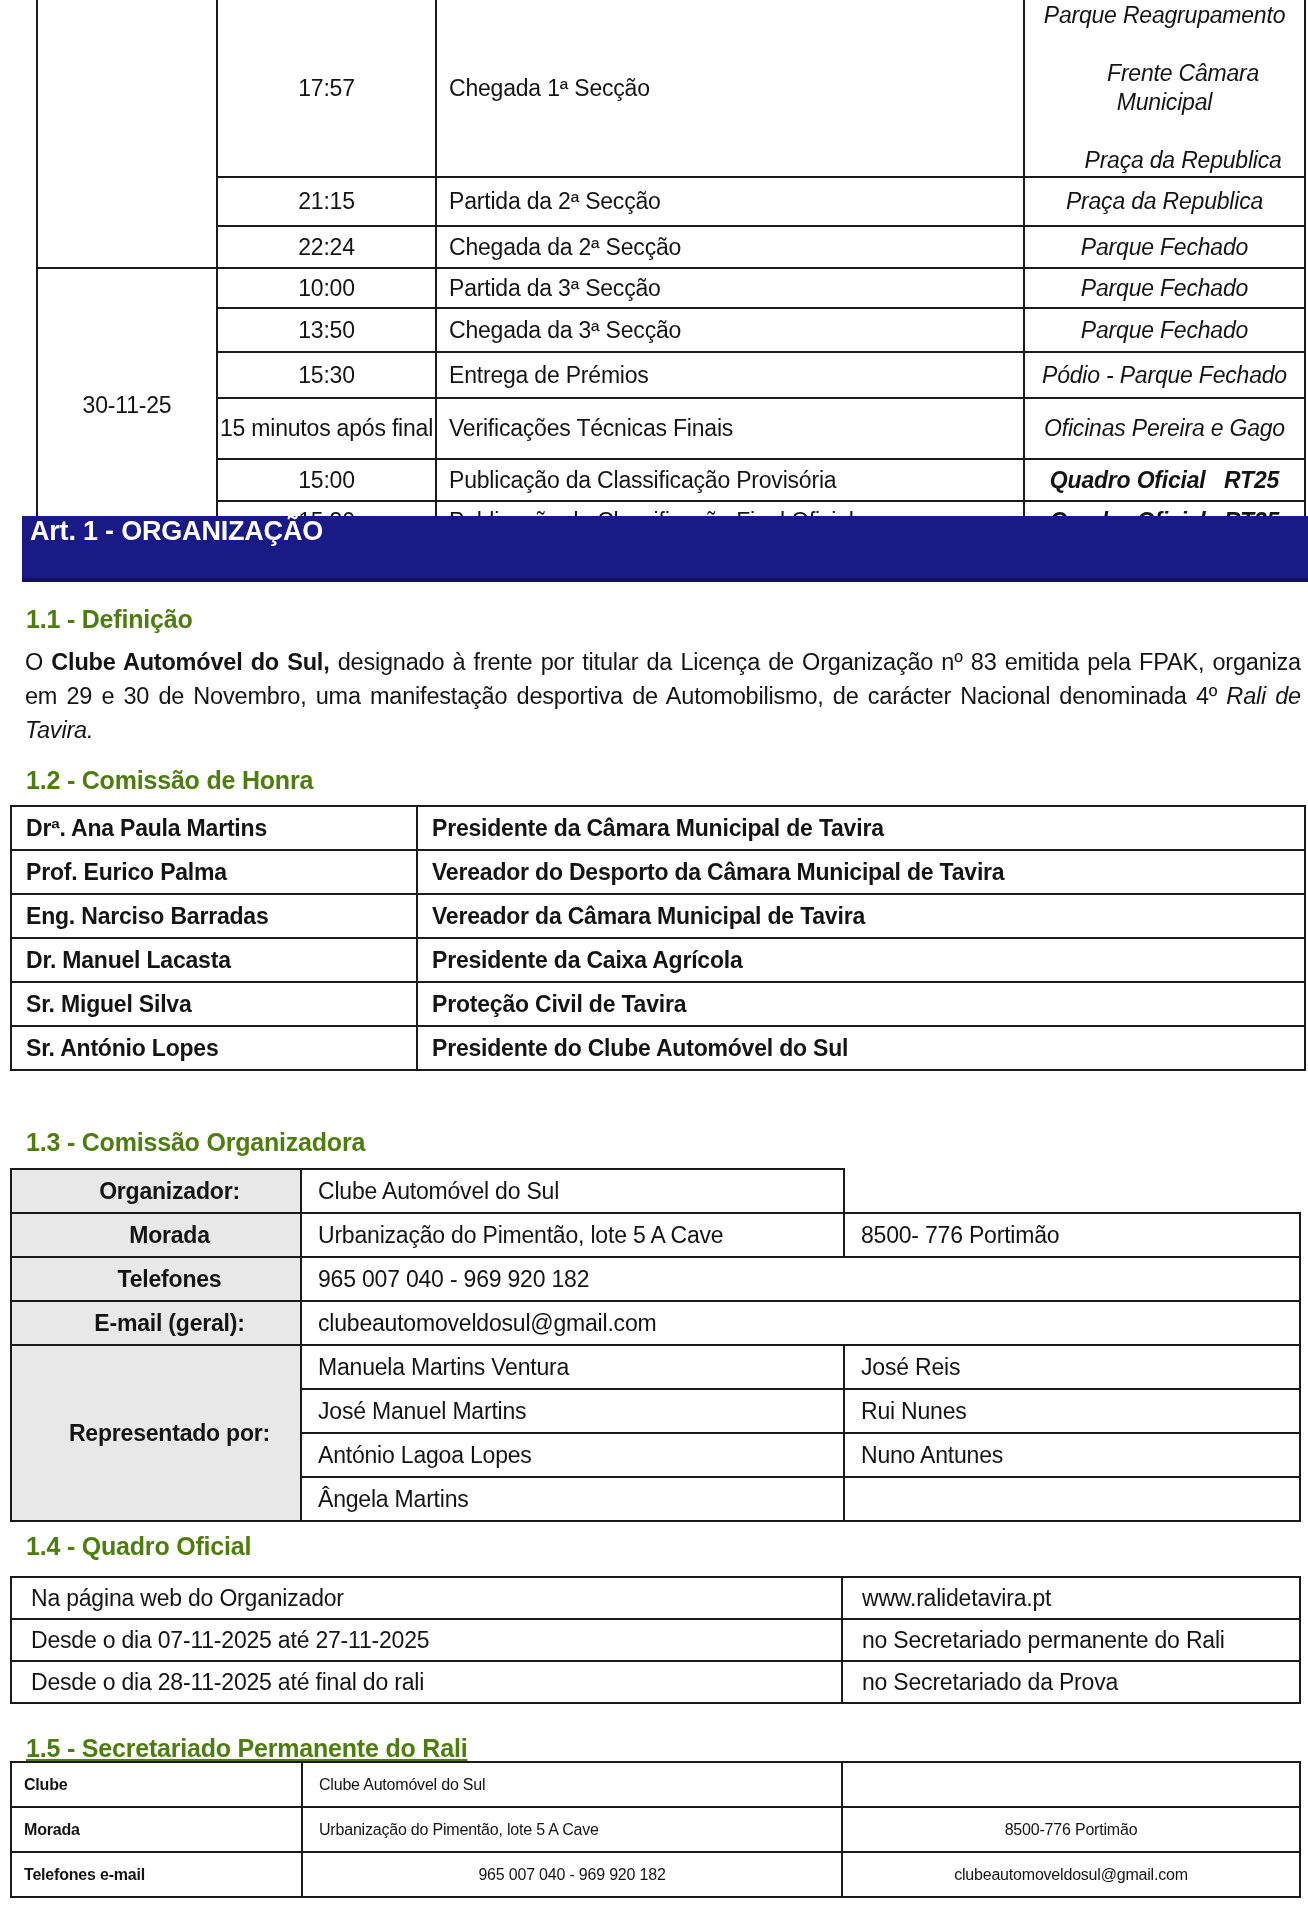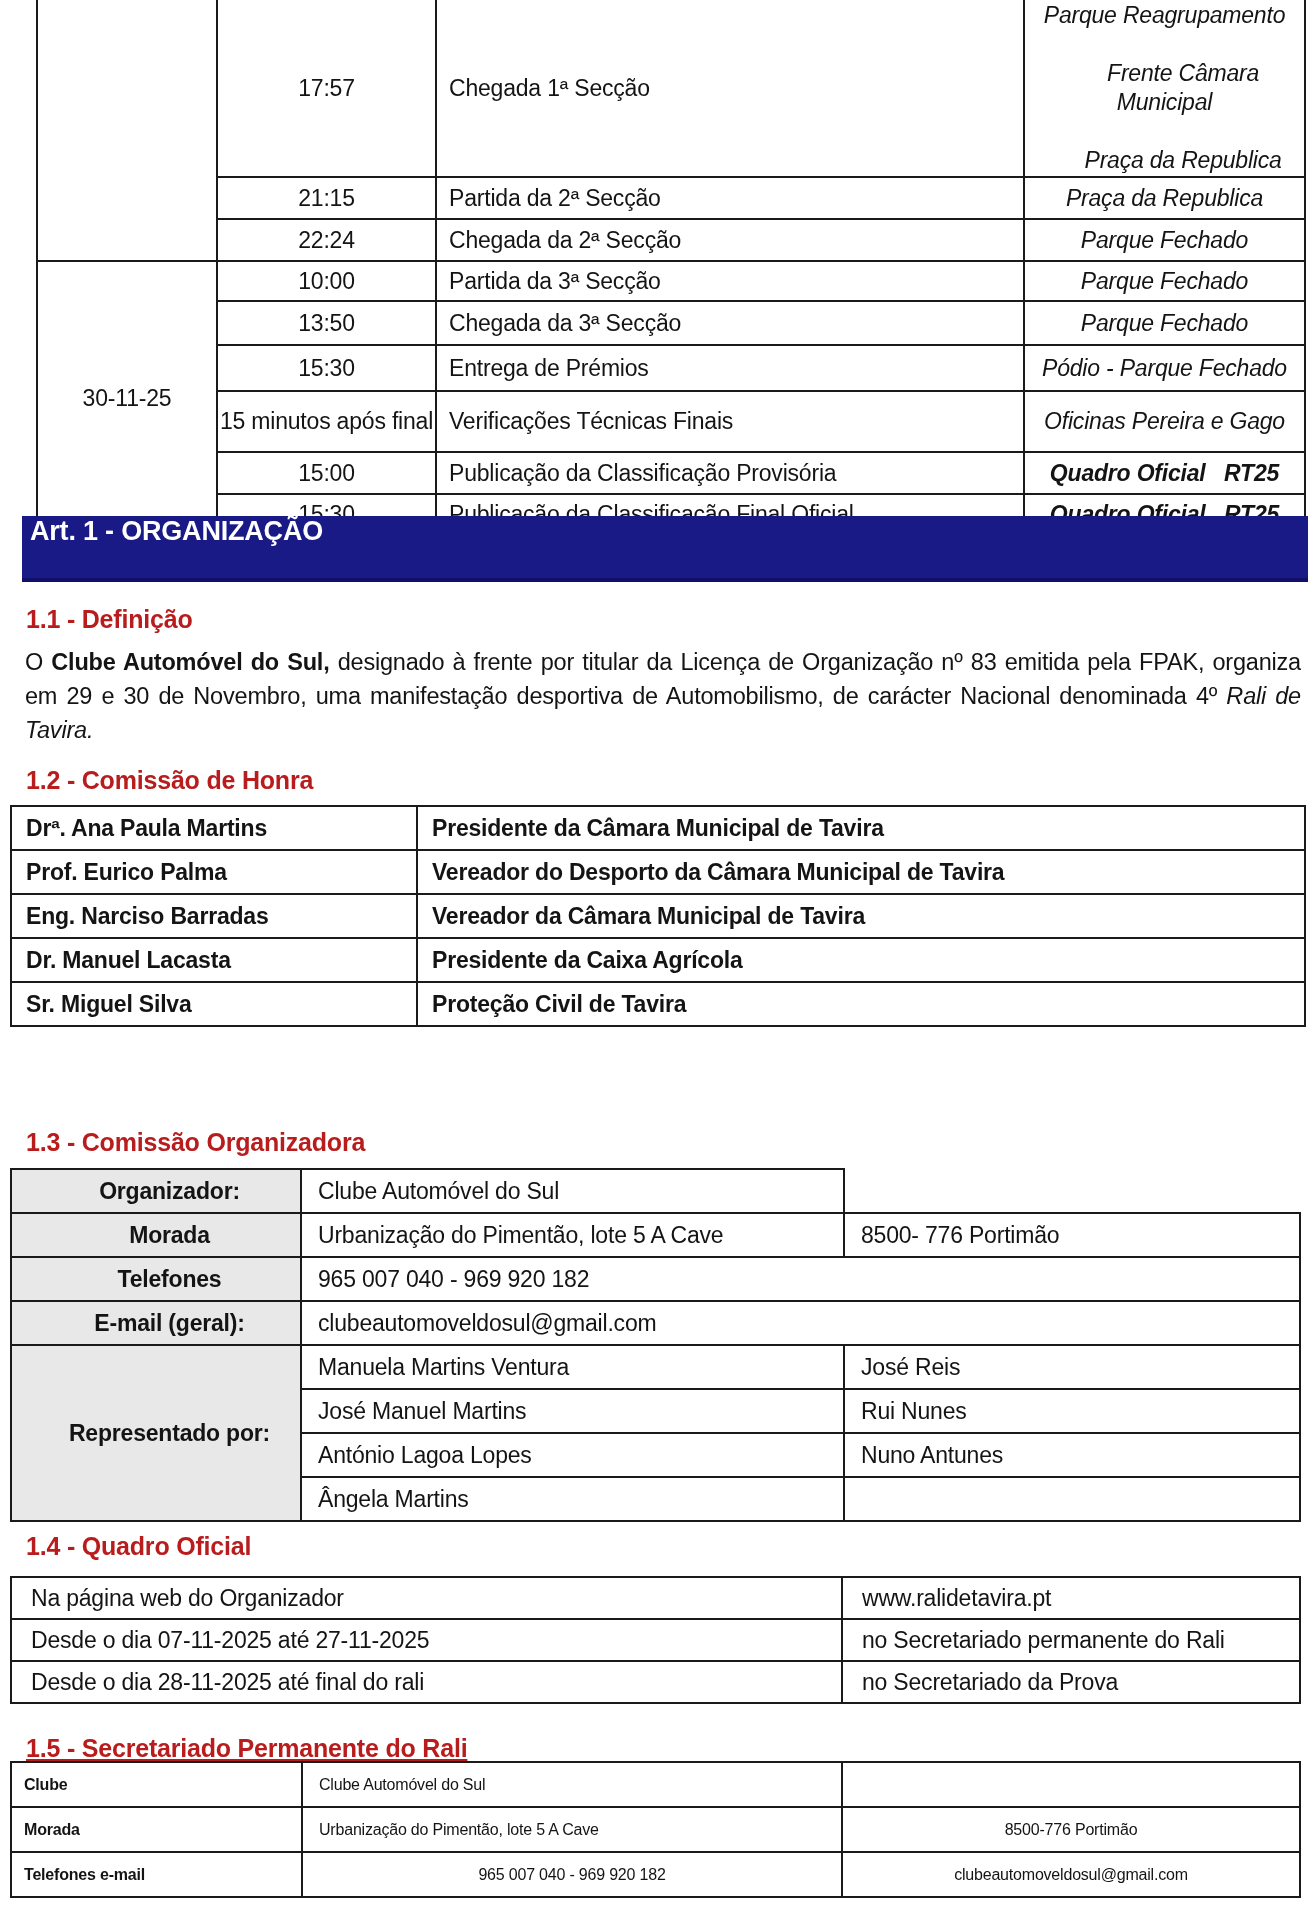--- a/index.html
+++ b/index.html
@@ -26,21 +26,21 @@
 
   
   #banner{
     top:516px;left:22px;right:0;height:66px;background:#1a1a87;
     color:#ffffff;font-weight:bold;font-size:27px;
     display:flex;align-items:flex-start;padding-left:8px;box-sizing:border-box;
     border-bottom:4px solid #10106b;
   }
 
   
-  .h2{font-weight:bold;font-size:25px;color:#b91c1c;}
+  .h2{font-weight:bold;font-size:25px;color:#4d7c0f;}
   #h11{top:605px;left:26px;}
   #para11{top:645px;left:25px;width:1276px;text-align:justify;
           font-size:23.5px;line-height:34px;}
   #h12{top:766px;left:26px;}
   #h13{top:1128px;left:26px;}
   #h14{top:1532px;left:26px;}
   #h15{top:1734px;left:26px;text-decoration:underline;}
 
   
   #t12{top:805px;left:10px;}
@@ -77,21 +77,21 @@
     </colgroup>
   <tbody>
       <tr class="cut" style="height:124px">
     <td class="datecell" rowspan="3" style="border-bottom:2px solid #1a1a1a"></td>
     <td class="timecell">17:57</td>
     <td class="desccell">Chegada 1ª Secção</td>
     <td class="loccell"><span>Parque Reagrupamento</span><br>
       <span>Frente Câmara Municipal</span><br>
       <span>Praça da Republica</span></td>
   </tr>
-  <tr style="height:42px">
+  <tr style="height:49px">
     <td class="timecell">21:15</td>
     <td class="desccell">Partida da 2ª Secção</td>
     <td class="loccell">Praça da Republica</td>
   </tr>
   <tr style="height:42px">
     <td class="timecell">22:24</td>
     <td class="desccell">Chegada da 2ª Secção</td>
     <td class="loccell">Parque Fechado</td>
   </tr>
   <tr style="height:40px">
@@ -155,20 +155,24 @@
     <td>Vereador da Câmara Municipal de Tavira</td>
   </tr>
   <tr>
     <td>Dr. Manuel Lacasta</td>
     <td>Presidente da Caixa Agrícola</td>
   </tr>
   <tr>
     <td>Sr. Miguel Silva</td>
     <td>Proteção Civil de Tavira</td>
   </tr>
+  <tr>
+    <td>Sr. António Lopes</td>
+    <td>Presidente do Clube Automóvel do Sul</td>
+  </tr>
 </tbody>
   </table>
 
 <div id="h13" class="abs h2">1.3 - Comissão Organizadora</div>
 <table id="t13" class="abs">
   <colgroup>
       <col style="width:290px">
       <col style="width:543px">
       <col style="width:456px">
     </colgroup>

